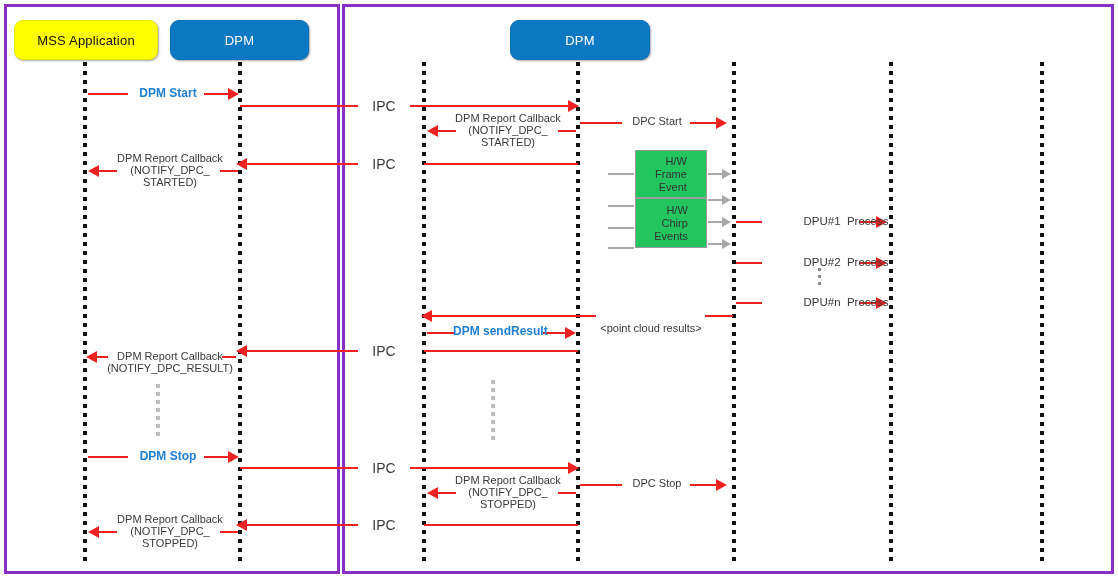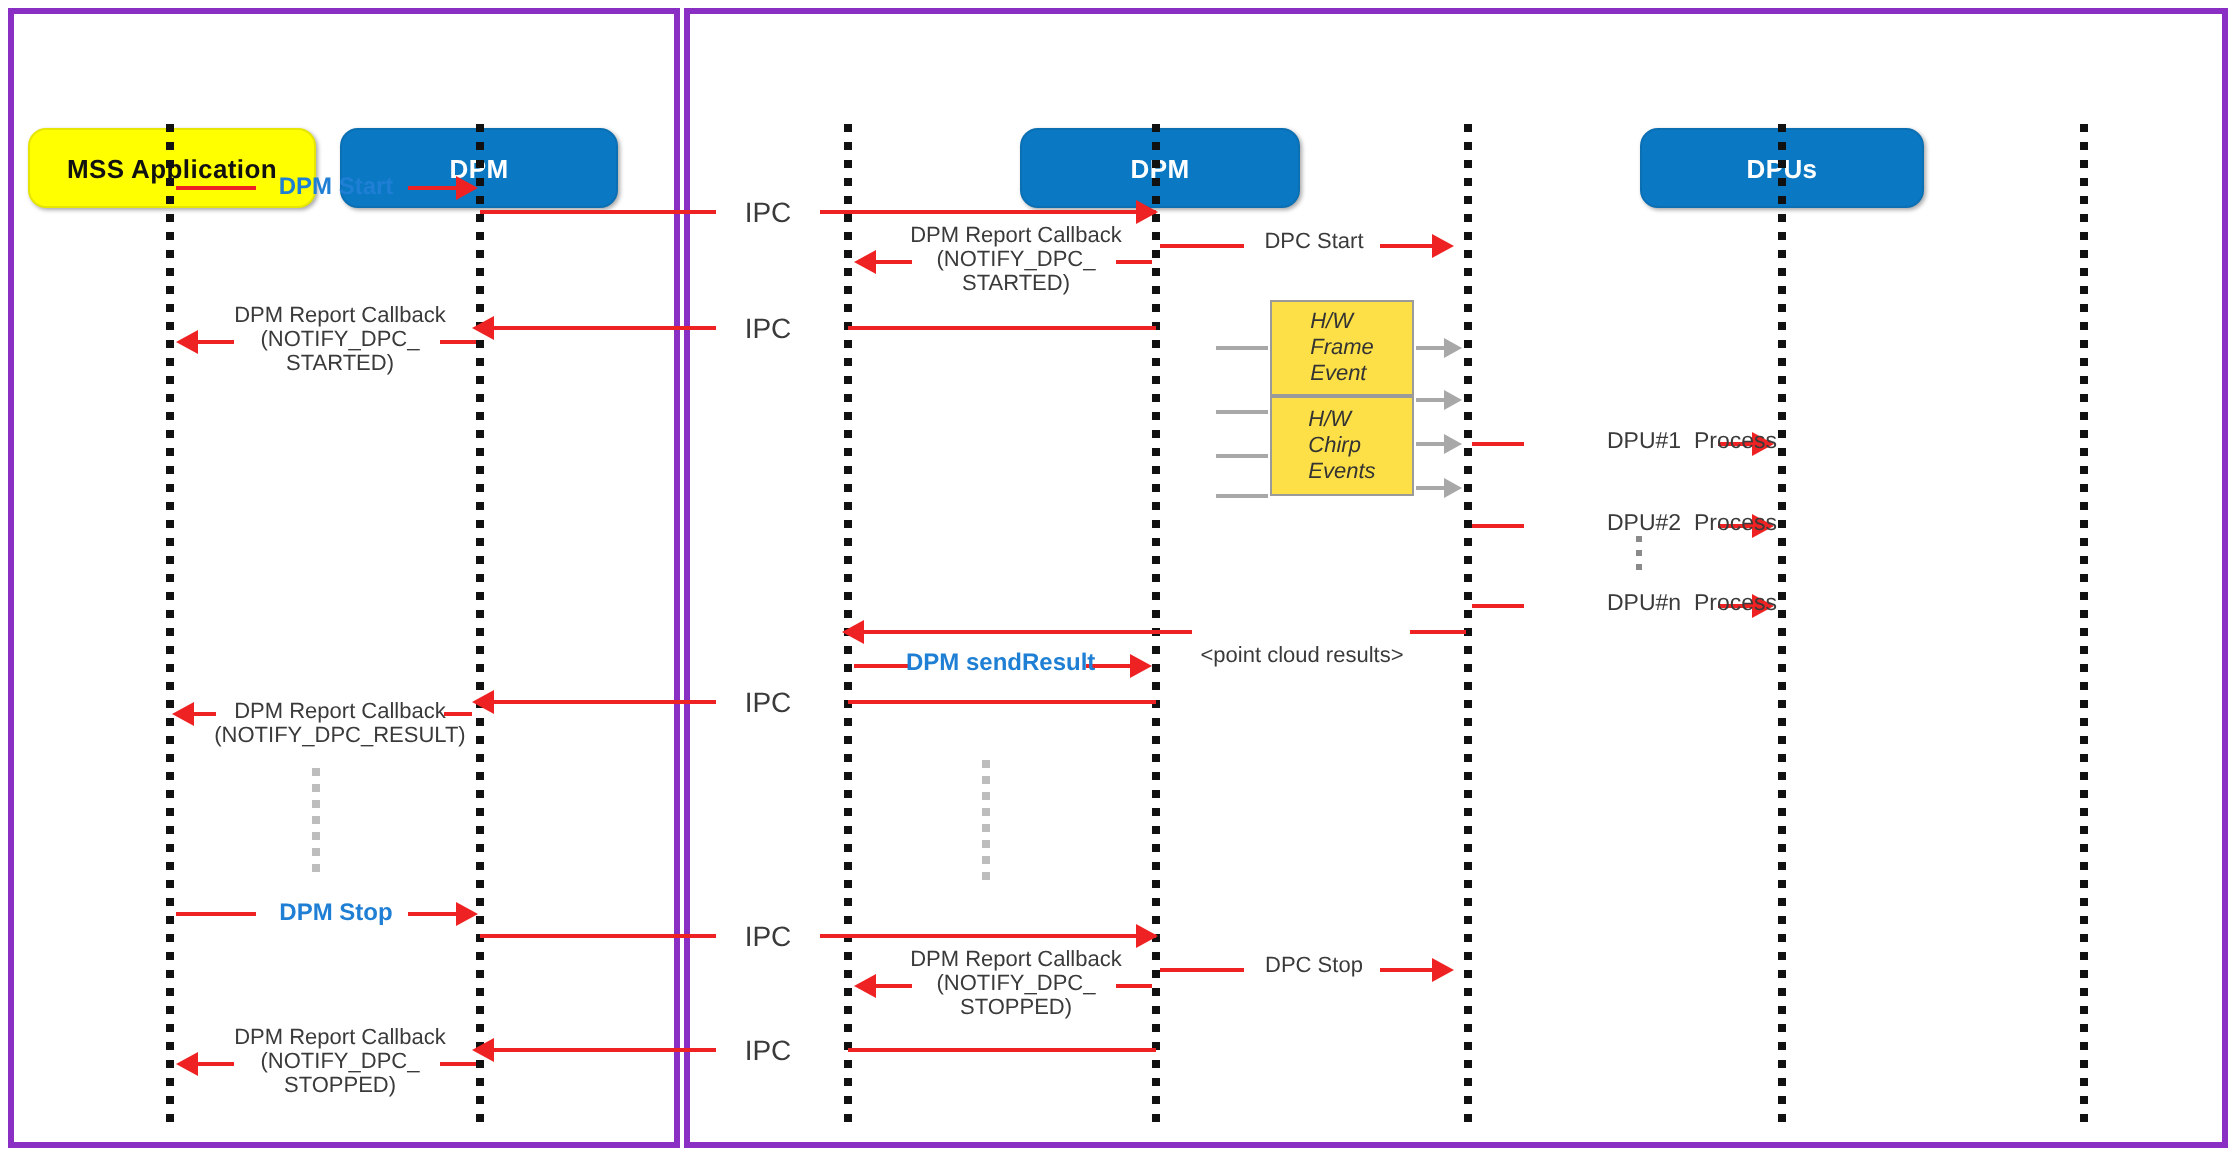--- a/index.html
+++ b/index.html
@@ -5,22 +5,22 @@
   html,body{margin:0;padding:0;background:#ffffff;}
   body{font-family:"Liberation Sans", sans-serif;}
   #canvas{position:relative;width:1118px;height:580px;background:#ffffff;overflow:hidden;}
 
   
   .panel{position:absolute;border:3px solid #8a2fc4;background:#ffffff;box-sizing:border-box;}
 
   
   .pbox{position:absolute;border-radius:9px;box-sizing:border-box;
         display:flex;align-items:center;justify-content:center;
-        font-size:13px;font-weight:bold;letter-spacing:.2px;
-        box-shadow:1px 1px 2px rgba(0,0,0,.35);margin-top:44px;}
+        font-size:13px;font-weight:normal;letter-spacing:.2px;
+        box-shadow:1px 1px 2px rgba(0,0,0,.35);}
   .pbox.app{background:#ffff00;color:#111111;border:1px solid #e6e600;}
   .pbox.mod{background:#0b78c4;color:#ffffff;border:1px solid #0b6fb4;}
 
   
   .lifeline{position:absolute;width:4px;
     background-image:linear-gradient(to bottom,#111 0 4px,transparent 4px 9px);
     background-size:4px 9px;}
 
   
   .msg{position:absolute;height:0;border-top:2px solid #ee2222;}
@@ -33,41 +33,40 @@
   .garrowhead{position:absolute;width:0;height:0;
     border-top:5px solid transparent;border-bottom:5px solid transparent;border-left:9px solid #a8a8a8;}
 
   
   .lbl{position:absolute;font-size:11px;color:#3a3a3a;line-height:12px;text-align:center;white-space:pre;}
   .lbl.blue{color:#1f7fd4;font-weight:bold;font-size:12px;}
   .lbl.ipc{color:#3a3a3a;font-size:14px;}
   .lbl.dpu{color:#3a3a3a;font-size:11.5px;margin-left:36px;}
 
   
-  .hwbox{position:absolute;background:#fde047;border:1px solid #9a9a9a;box-sizing:border-box;
-    display:flex;align-items:center;justify-content:center;text-align:left;
-    font-size:11px;color:#333333;line-height:13px;white-space:pre;font-style:italic;}
+  .hwbox{position:absolute;background:#22c55e;border:1px solid #9a9a9a;box-sizing:border-box;
+    display:flex;align-items:center;justify-content:center;text-align:right;
+    font-size:11px;color:#333333;line-height:13px;white-space:pre;}
 
   .vdots{position:absolute;width:4px;
     background-image:linear-gradient(to bottom,#bdbdbd 0 4px,transparent 4px 8px);
     background-size:4px 8px;}
   .vdots.dark{background-image:linear-gradient(to bottom,#8a8a8a 0 3px,transparent 3px 7px);background-size:3px 7px;width:3px;}
 </style>
 </head>
 <body>
 
 <div id="canvas">
 
   <div class="panel" style="left:4px;top:4px;width:336px;height:570px;"></div>
   <div class="panel" style="left:342px;top:4px;width:772px;height:570px;"></div>
 
   <div class="pbox app" style="left:14px;top:20px;width:144px;height:40px;">MSS Application</div>
   <div class="pbox mod" style="left:170px;top:20px;width:139px;height:40px;">DPM</div>
   <div class="pbox mod" style="left:510px;top:20px;width:140px;height:40px;">DPM</div>
-  <div class="pbox mod" style="left:820px;top:20px;width:142px;height:40px;">DPUs</div>
 
   <div class="lifeline" style="left:83px;top:62px;height:500px;"></div>
   <div class="lifeline" style="left:238px;top:62px;height:500px;"></div>
   <div class="lifeline" style="left:422px;top:62px;height:500px;"></div>
   <div class="lifeline" style="left:576px;top:62px;height:500px;"></div>
   <div class="lifeline" style="left:732px;top:62px;height:500px;"></div>
   <div class="lifeline" style="left:889px;top:62px;height:500px;"></div>
   <div class="lifeline" style="left:1040px;top:62px;height:500px;"></div>
 
   <div class="msg" style="left:88px;top:93px;width:40px;"></div>

